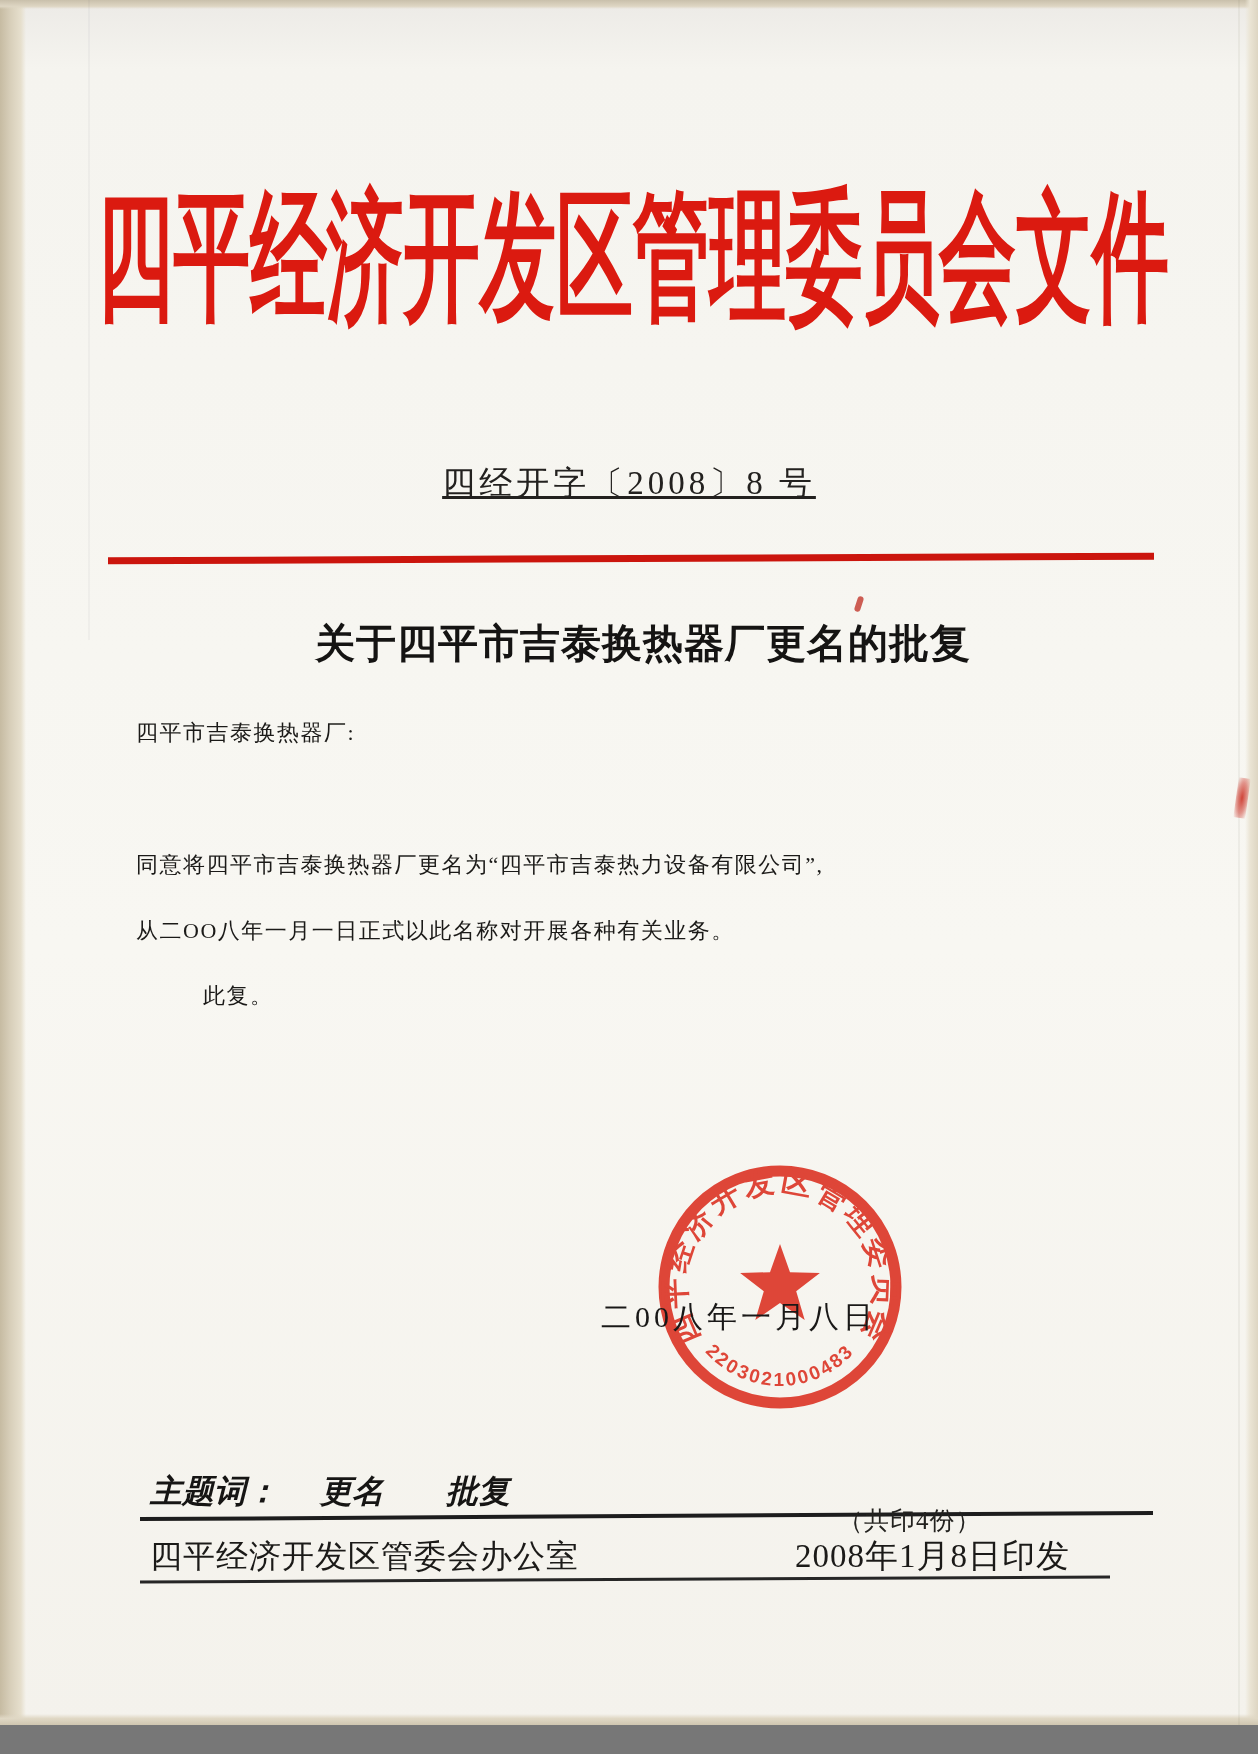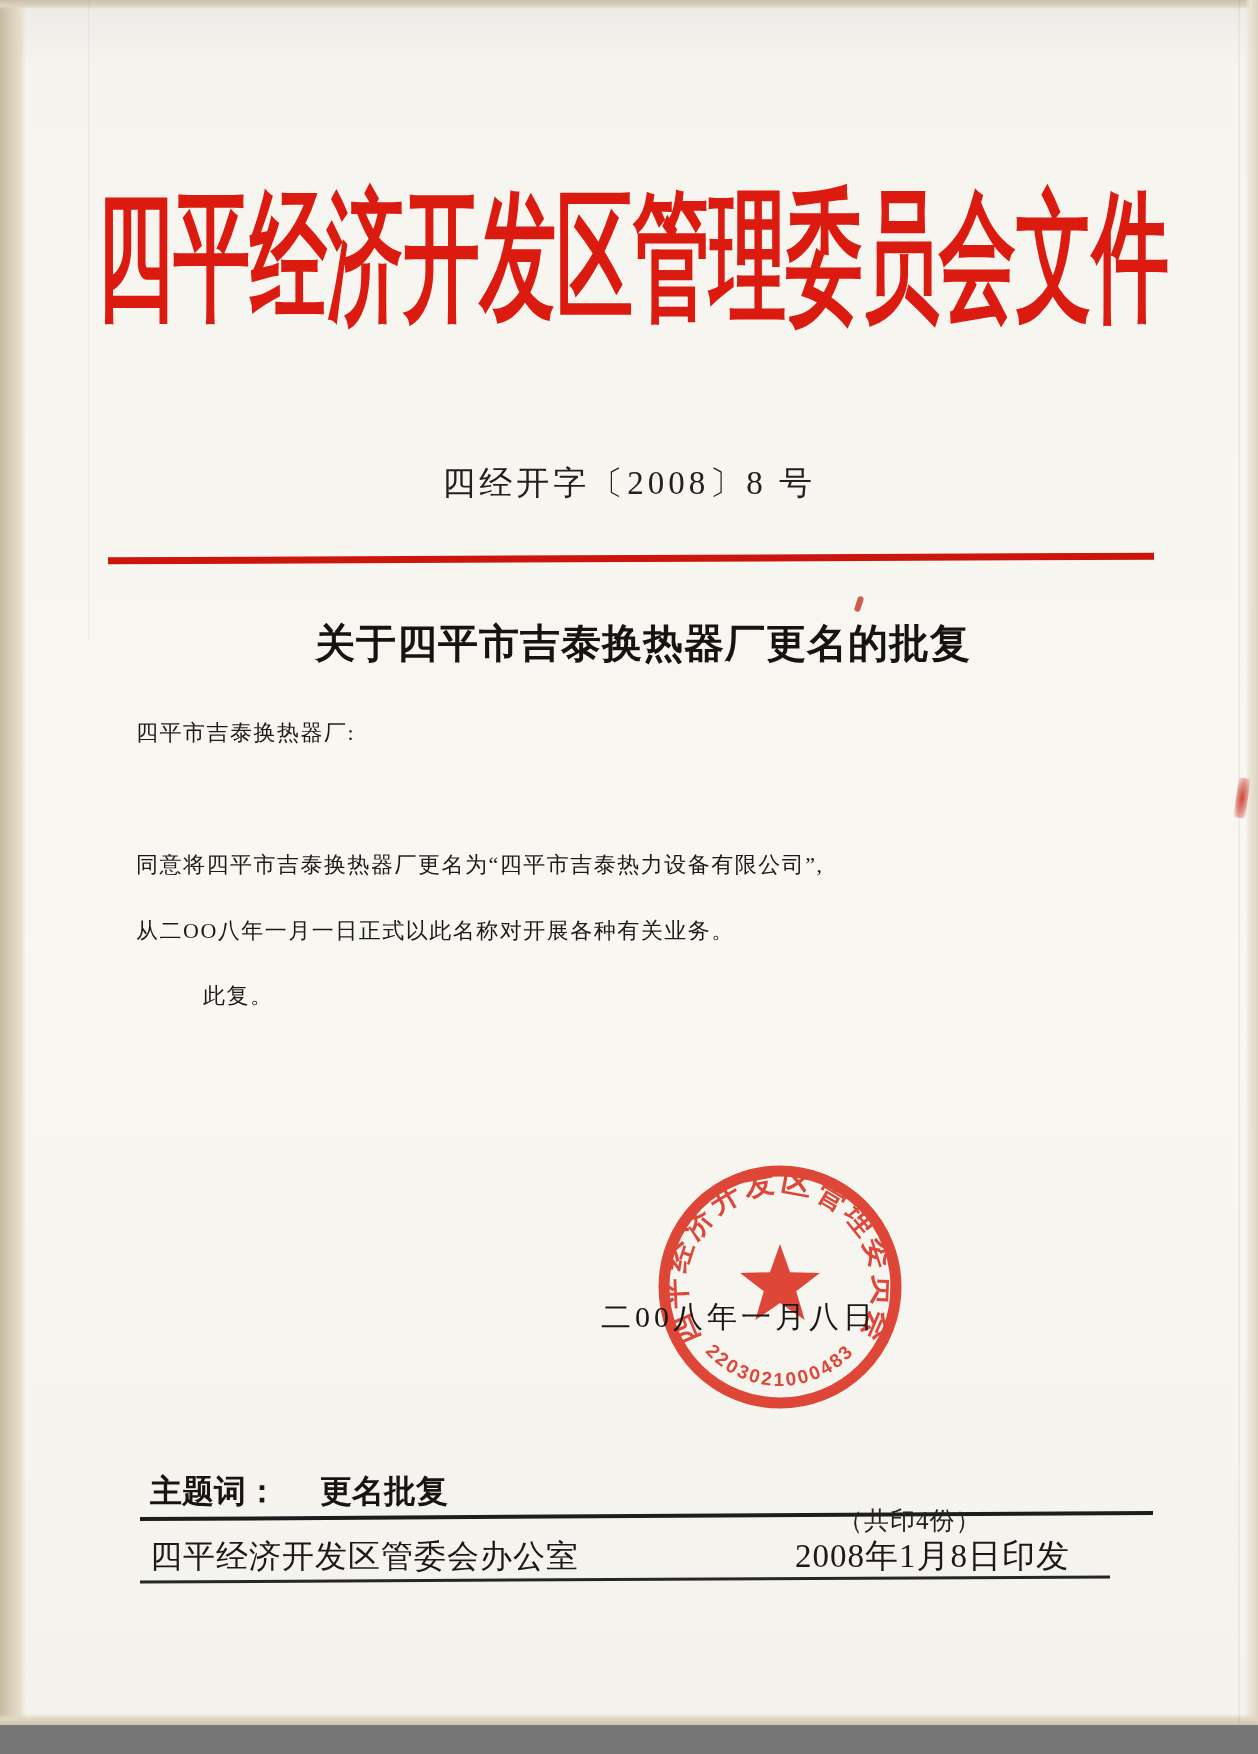--- a/index.html
+++ b/index.html
@@ -32,21 +32,21 @@
     font-weight:bold;
     font-size:141px;line-height:148px;
     white-space:nowrap;
     color:#db1a10;
     transform:scaleX(0.543);
     transform-origin:left top;
     letter-spacing:0px;
   }
   .doc-number{
     position:absolute;left:0;top:461px;width:1258px;
-    text-align:center;font-size:33px;letter-spacing:4px;color:#23211f;
+    text-align:center;font-size:33px;letter-spacing:4px;color:#23211f;text-decoration:underline;
   }
   .red-rule{
     position:absolute;left:108px;top:555px;width:1046px;height:7px;
     background:#cb150d;transform:rotate(-0.25deg);
   }
   .red-tick{
     position:absolute;left:856px;top:596px;width:6px;height:16px;
     background:#c2372c;transform:rotate(18deg);border-radius:3px;opacity:.8;
   }
   .red-smudge{
@@ -79,24 +79,24 @@
     font-weight:bold;font-size:19px;letter-spacing:2.5px;}
   .stamp-date{
     position:absolute;left:601px;top:1297px;
     font-size:30px;letter-spacing:4px;color:#191817;white-space:nowrap;
   }
 
   .subject-row{
     position:absolute;left:150px;top:1470px;
     display:flex;align-items:baseline;
     font-family:"Liberation Sans", sans-serif;font-weight:bold;
-    font-size:32px;color:#161514;
+    font-size:32px;color:#161514;font-style:italic;
   }
   .subject-row .term-1{margin-left:42px;}
-  .subject-row .term-2{text-align:right;}
+  .subject-row .term-2{margin-left:62px;text-align:right;}
   .foot-rule-1{position:absolute;left:140px;top:1514px;width:1013px;height:4px;
     background:#1d1d1d;transform:rotate(-0.35deg);}
   .office-row{position:absolute;left:150px;top:1534px;width:990px;
     display:flex;justify-content:space-between;align-items:flex-end;
     font-size:32px;color:#1b1a18;}
   .office-name{letter-spacing:1px;}
   .print-date{font-size:33px;letter-spacing:1px;margin-right:70px;}
   .foot-rule-2{position:absolute;left:140px;top:1578px;width:970px;height:3px;
     background:#262626;transform:rotate(-0.3deg);}
   .copies{position:absolute;left:838px;top:1504px;font-size:25px;color:#23221f;letter-spacing:1px;}

